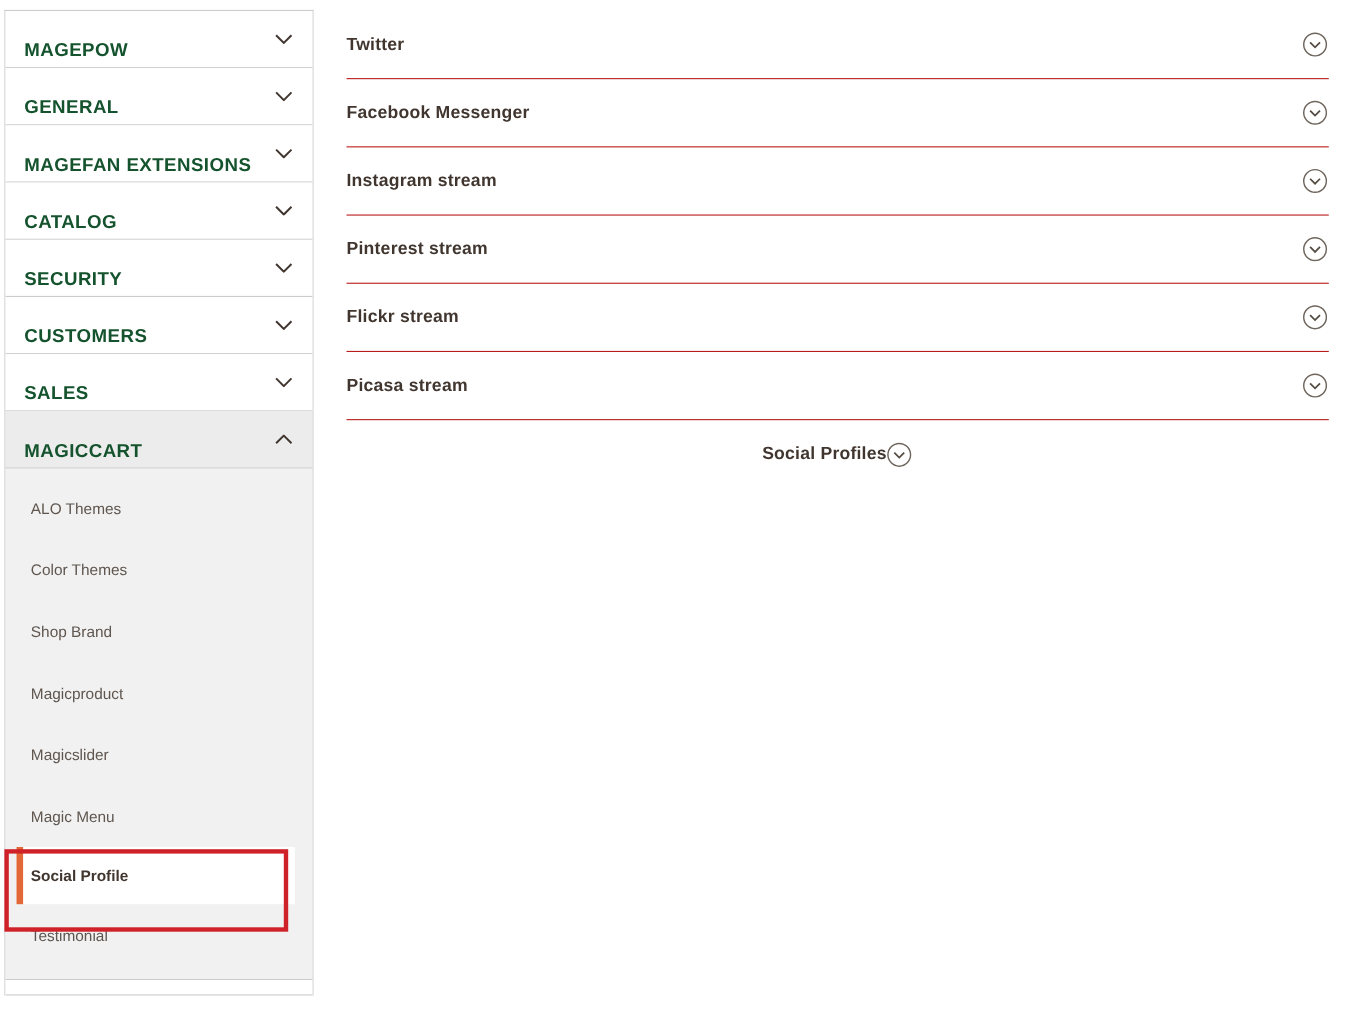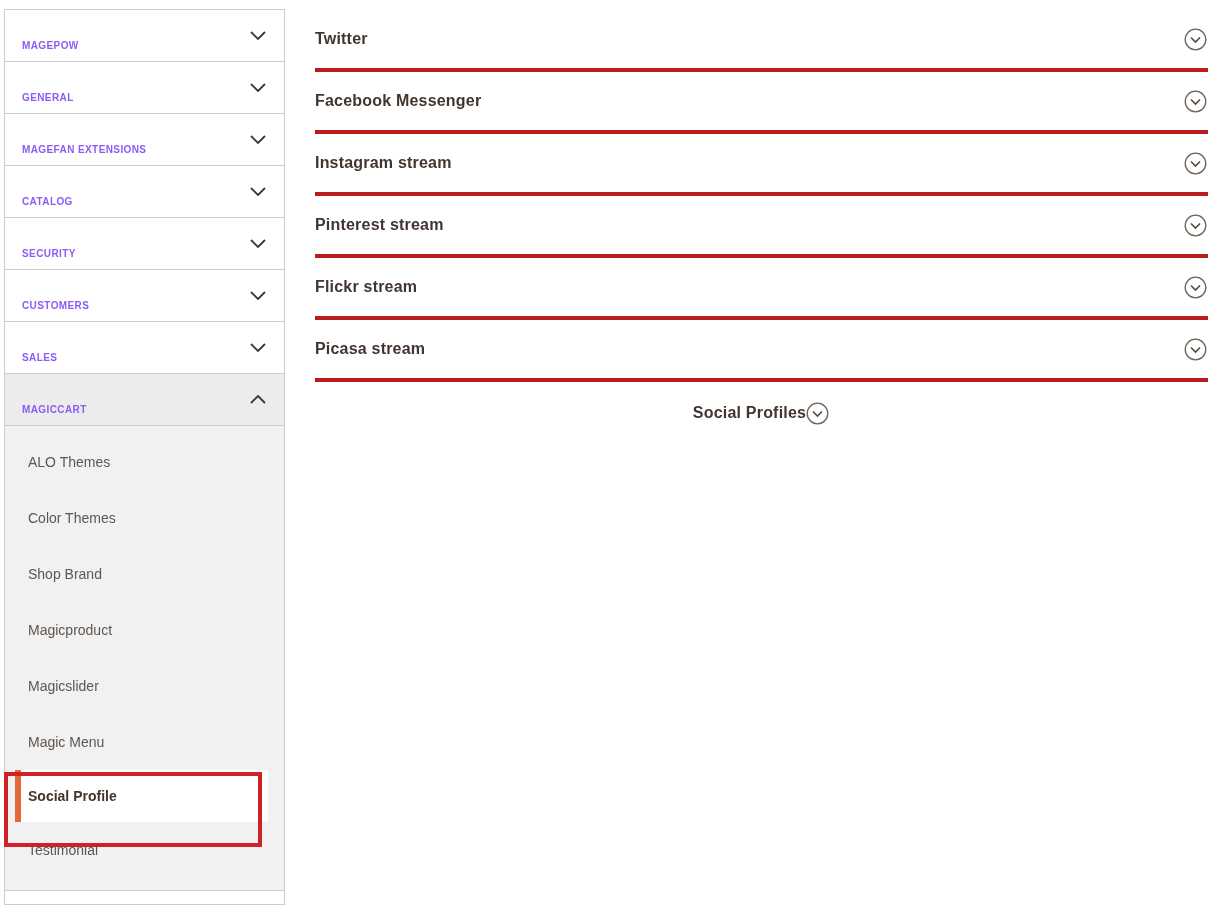--- a/index.html
+++ b/index.html
@@ -10,21 +10,21 @@
   .sidebar {
     position:absolute; left:4px; top:9px; width:281px;
     border:1px solid #cccccc; border-bottom:none; background:#ffffff;
   }
   .nav-section {
     height:52px; display:flex; align-items:center; justify-content:space-between;
     padding:0 18px 0 17px; border-bottom:1px solid #cccccc; background:#ffffff;
     cursor:pointer;
   }
   .nav-section .label {
-    font-size:10px; font-weight:bold; color:#8b5cf6; letter-spacing:.4px;
+    font-size:17px; font-weight:bold; color:#14532d; letter-spacing:.4px;
     text-transform:uppercase;
     margin-top:20px;
   }
   .nav-section.expanded { background:#ececec; }
   .chev { width:16px; height:9px; flex:0 0 auto; }
   .chev polyline { fill:none; stroke:#41362f; stroke-width:1.8; }
   .chev.up { transform:rotate(180deg); }
 
   .sub-list {
     background:#f1f1f1; padding:8px 16px 12px 0; border-bottom:1px solid #cccccc;
@@ -37,21 +37,21 @@
     height:52px; margin-left:10px; padding-left:7px;
     border-left:6px solid #e26937; background:#ffffff;
     font-weight:bold; color:#41362f;
   }
   .nav-stub { height:14px; background:#ffffff; border-bottom:1px solid #cccccc; }
 
   
   .main { margin-left:285px; padding:10px 22px 0 30px; }
   .panel-row {
     height:62px; display:flex; align-items:center; justify-content:space-between;
-    border-bottom:4px solid #b91c1c; cursor:pointer;
+    border-bottom:1px solid #b91c1c; cursor:pointer;
   }
   .panel-row:last-child { border-bottom:none;justify-content:center; }
   .panel-row .title { font-size:16px; font-weight:bold; color:#41362f; letter-spacing:.2px; }
   .toggle-ic { width:23px; height:23px; margin-right:1px; flex:0 0 auto; }
   .toggle-ic circle { fill:none; stroke:#6e655c; stroke-width:1.3; }
   .toggle-ic polyline { fill:none; stroke:#544b43; stroke-width:1.6; }
 
   
   .annotation-box {
     position:absolute; left:4px; top:772px; width:258px; height:75px;

